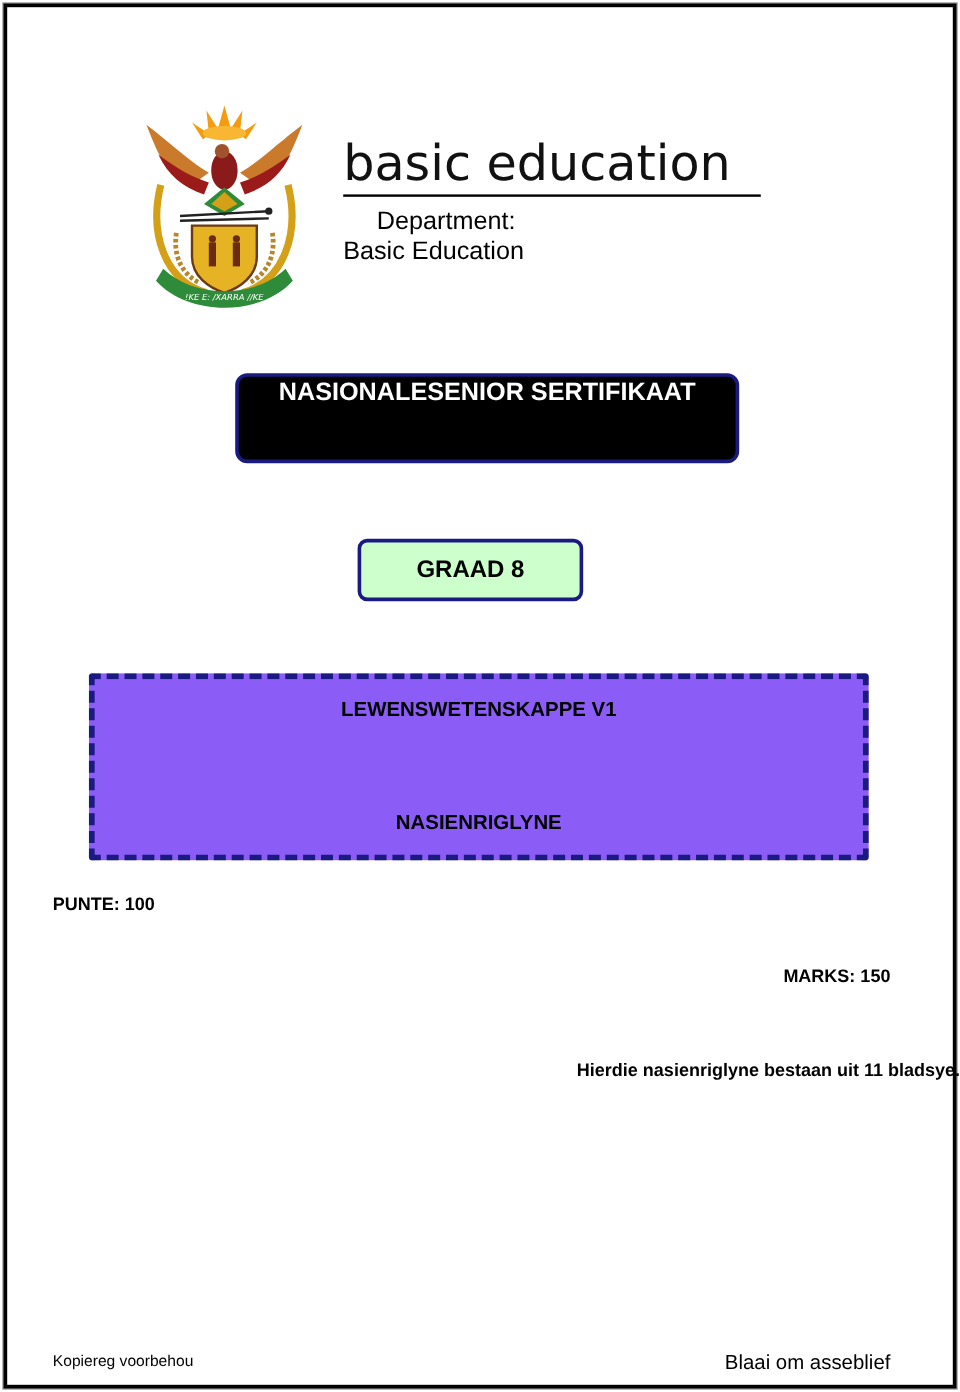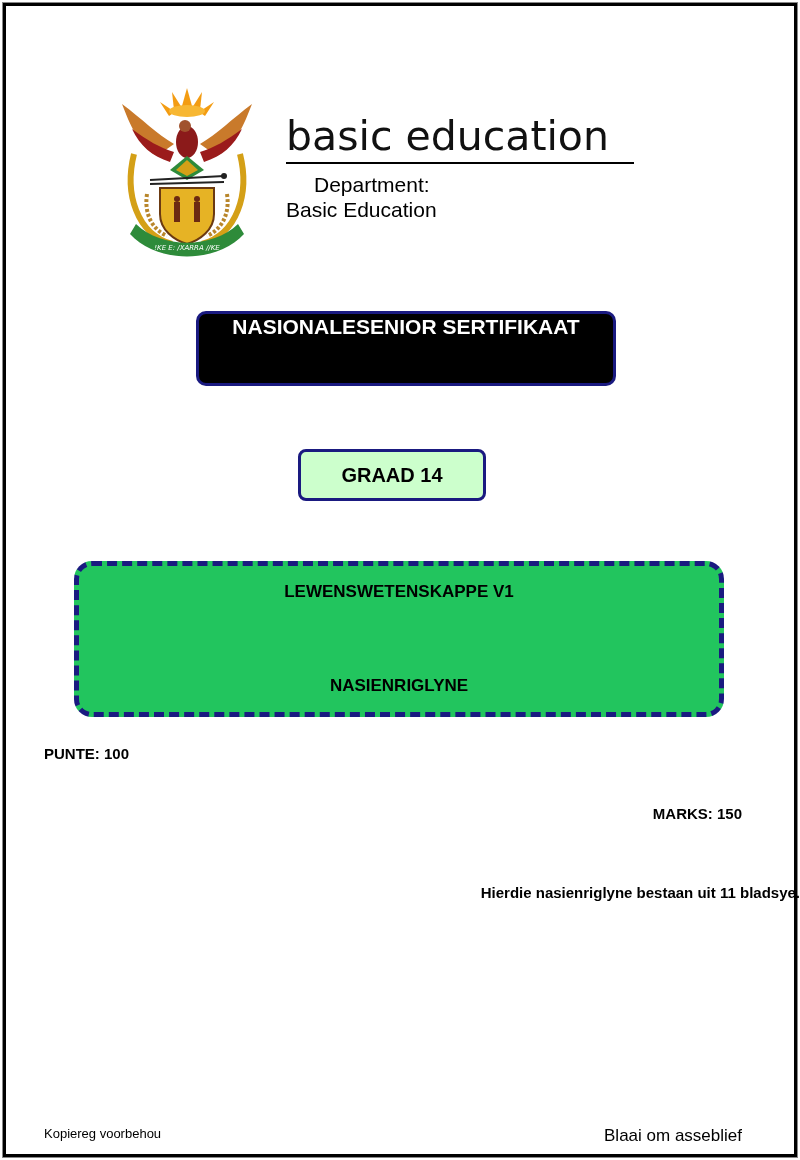--- a/index.html
+++ b/index.html
@@ -7,21 +7,21 @@
   .page-frame { position: absolute; left: 3px; top: 3px; width: 788px; height: 1148px; border: 3px solid #000; box-shadow: 0 0 0 1px #888; }
   .crest { position: absolute; left: 112px; top: 84px; width: 150px; height: 178px; }
   .brand { position: absolute; left: 286px; top: 112px; width: 350px; }
   .brand-title { font-family: "DejaVu Sans", sans-serif; font-size: 41px; letter-spacing: 0px; line-height: 48px; font-weight: normal; color: #111; }
   .brand-rule { height: 2px; background: #000; margin-top: 2px; width: 348px; }
   .brand-line { font-size: 21px; line-height: 25px; color: #000; }
   .brand-line.bold { font-weight: bold; font-size: 21px; }
   .brand-line.first { margin-top: 8px; margin-left: 28px; }
   .nsc-box { position: absolute; left: 196px; top: 311px; width: 414px; height: 69px; background: #000; border: 3px solid #1a1a80; border-radius: 10px; color: #fff; text-align: center; font-weight: bold; font-size: 21px; line-height: 25px; display: flex; flex-direction: row; justify-content: center; }
   .grade-box { position: absolute; left: 298px; top: 449px; width: 182px; height: 46px; background: #ccffcc; border: 3px solid #1a1a80; border-radius: 8px; display: flex; align-items: center; justify-content: center; font-weight: bold; font-size: 20px; }
-  .subject-box { position: absolute; left: 74px; top: 561px; width: 640px; height: 146px; background: #22c55e; border: 5px dashed #1a1a80; border-radius: 18px; text-align: center; }
+  .subject-box { position: absolute; left: 74px; top: 561px; width: 640px; height: 146px; background: #8b5cf6; border: 5px dashed #1a1a80; border-radius: 3px; text-align: center; }
   .subject-line { font-weight: bold; font-size: 17px; position: absolute; left: 0; right: 0; }
   .punte { position: absolute; left: 44px; top: 745px; font-weight: bold; font-size: 15px; }
   .marks { position: absolute; right: 58px; top: 805px; font-weight: bold; font-size: 15px; }
   .pages-note { position: absolute; left: 0; right: 0; top: 884px; text-align: right; font-weight: bold; font-size: 15px; }
   .footer-left { position: absolute; left: 44px; top: 1126px; font-size: 13px; }
   .footer-right { position: absolute; right: 58px; top: 1126px; font-size: 17px; }
 </style>
 </head>
 <body>
 
@@ -77,21 +77,21 @@
   <div class="brand-line first">Department:</div>
   <div class="brand-line">Basic Education</div>
 </div>
 
 <div class="nsc-box">
   <div>NASIONALE</div>
   <div>SENIOR SERTIFIKAAT</div>
 </div>
 
 <div class="grade-box">
-  <span>GRAAD 14</span>
+  <span>GRAAD 8</span>
 </div>
 
 <div class="subject-box">
   <div class="subject-line" style="top:16px;">LEWENSWETENSKAPPE V1</div>
   <div class="subject-line" style="top:110px;">NASIENRIGLYNE</div>
 </div>
 
 <div class="punte">PUNTE:  100</div>
 <div class="marks">MARKS:  150</div>
 <div class="pages-note">Hierdie nasienriglyne bestaan uit 11 bladsye.</div>

